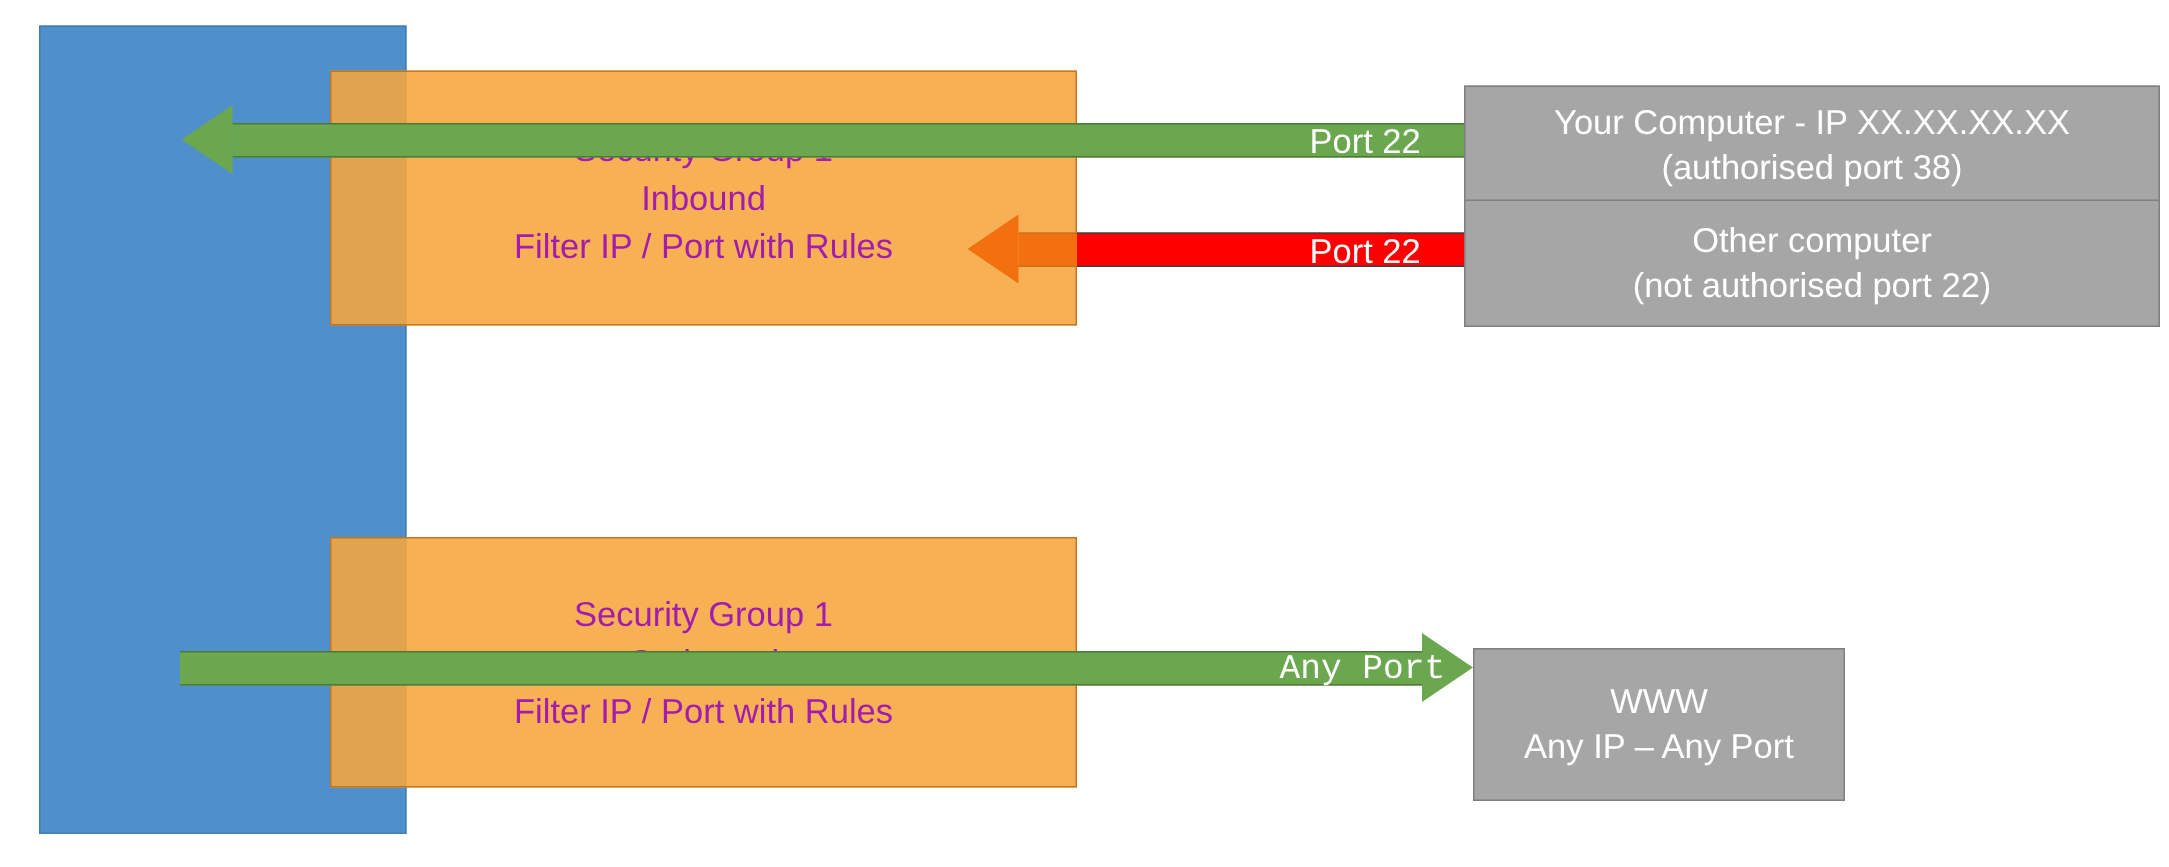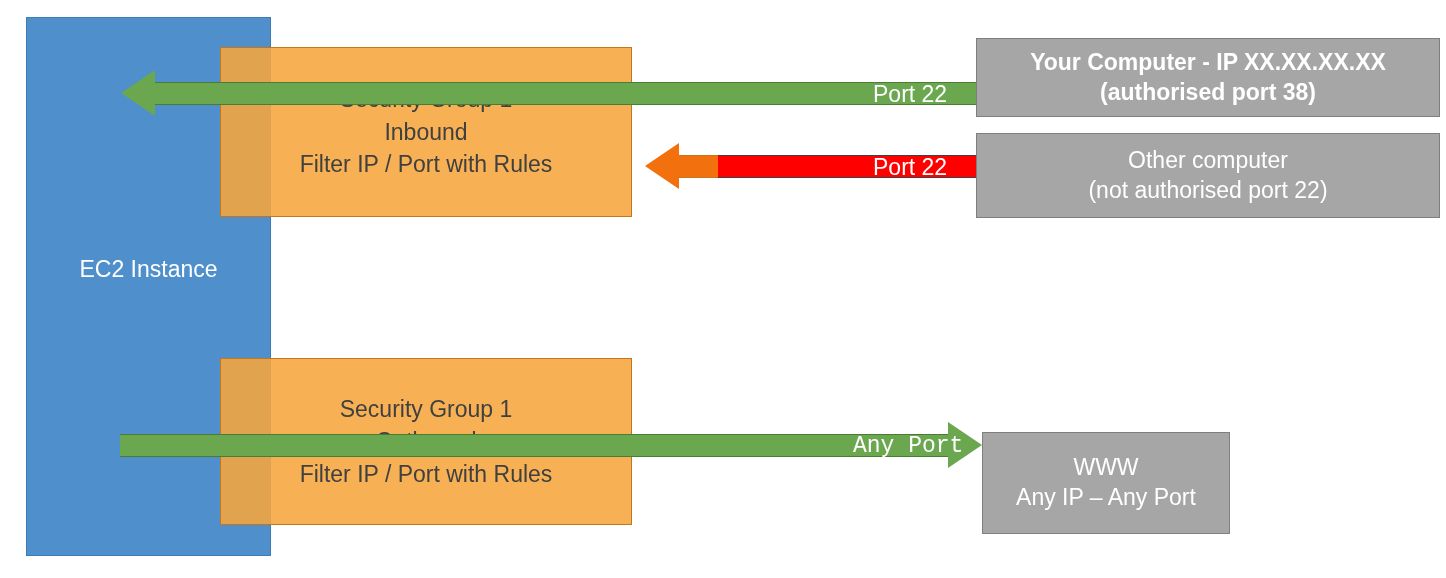--- a/index.html
+++ b/index.html
@@ -40,45 +40,45 @@
     font-size: 23px;
     justify-content: flex-start;
     padding-top: 237px;
   }
 
   
   .sg-box {
     position: absolute;
     box-sizing: border-box;
     left: 220px;
-    width: 412px;
+    width: 498px;
     background: rgba(246, 166, 60, 0.88);
     border: 1px solid #c5751c;
     display: flex;
     flex-direction: column;
     align-items: center;
     justify-content: center;
-    color: #404040;
+    color: #a21caf;
     font-size: 23px;
     line-height: 1.42;
     text-align: center;
     z-index: 3;
   }
   #sg-inbound  { top: 47px;  height: 170px; }
   #sg-outbound { top: 358px; height: 167px; }
   .sg-line { position: relative; z-index: 6; }
 
   
   .gray-box {
     background: #a6a6a6;
     border: 1px solid #7f7f7f;
     font-size: 23px;
     z-index: 4;
   }
-  #your-computer  { left: 976px; top: 38px;  width: 464px; height: 79px; font-weight: bold; }
+  #your-computer  { left: 976px; top: 57px;  width: 464px; height: 79px; }
   #other-computer { left: 976px; top: 133px; width: 464px; height: 85px; }
   #www-box        { left: 982px; top: 388px; width: 248px; height: 102px; margin-top: 44px; }
 
   
   .shaft {
     position: absolute;
     box-sizing: border-box;
     z-index: 5;
   }
   .shaft-green {
@@ -129,21 +129,20 @@
     z-index: 7;
     white-space: nowrap;
   }
 </style>
 </head>
 <body>
 
 <div id="canvas">
 
   <div class="box" id="ec2-instance">
-    <div>EC2 Instance</div>
   </div>
 
   <div class="shaft shaft-green" style="left:155px; top:82px; width:821px; height:23px;"></div>
   <div class="head head-left-green" style="left:121px; top:70px;"></div>
   <div class="shaft-label" style="left:873px; top:83px;">Port 22</div>
 
   <div class="shaft shaft-red" style="left:718px; top:155px; width:258px; height:23px;"></div>
   <div class="shaft shaft-orange" style="left:679px; top:155px; width:39px; height:23px;"></div>
   <div class="head head-left-orange" style="left:645px; top:143px;"></div>
   <div class="shaft-label" style="left:873px; top:156px;">Port 22</div>

